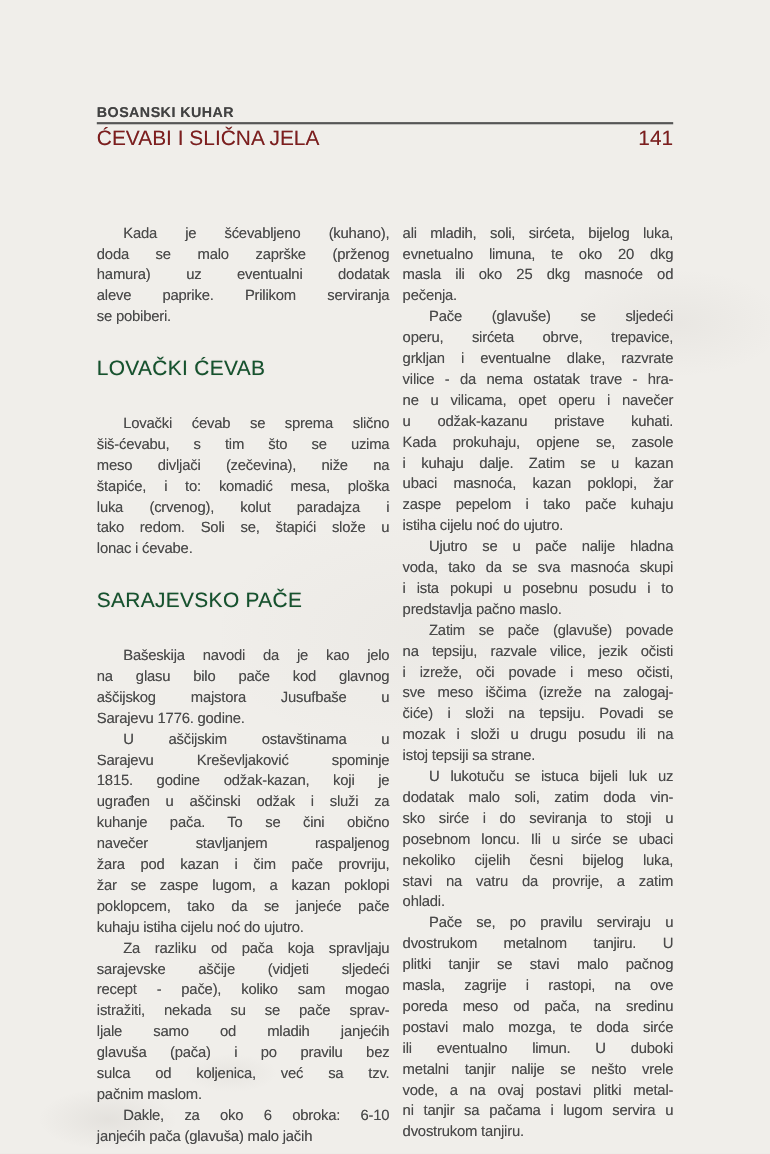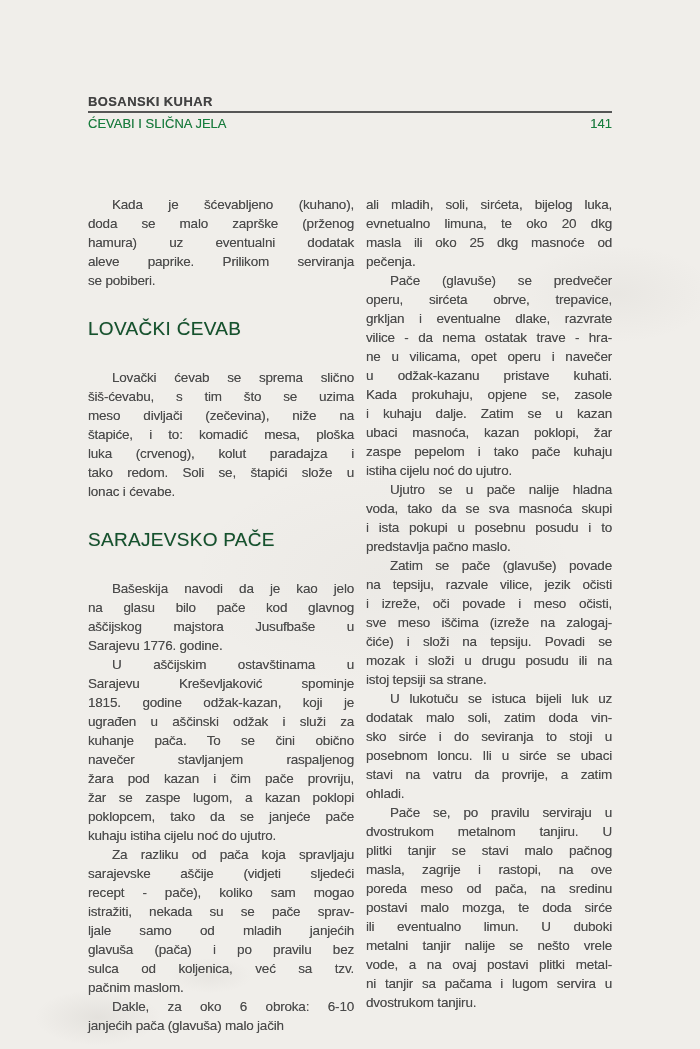--- a/index.html
+++ b/index.html
@@ -26,21 +26,21 @@
 
   .content { position:absolute; left:88px; top:94px; width:524px; }
 
   .book-title {
     font-size:13px; font-weight:bold; letter-spacing:.4px; color:#424242;
     padding-bottom:2px; border-bottom:2px solid #565656;
     text-shadow:0 0 .6px rgba(66,66,66,.6);
   }
   .subrow {
     display:flex; justify-content:space-between; align-items:center;
-    font-size:13px; padding-top:3px; color:#15803d;
+    font-size:19px; padding-top:3px; color:#7f1d1d;
     text-shadow:0 0 .6px rgba(74,74,74,.5);
   }
 
   .columns { display:flex; gap:12px; margin-top:20px; }
   .col { flex:none;margin-top:44px; }
   .col-left  { width:266px; }
   .col-right { width:246px; }
 
   .para {
     font-size:13.5px; line-height:19px; letter-spacing:-0.2px;
@@ -124,21 +124,21 @@
           </div>
         </div>
       <div class="col col-right">
           <div class="para">
             <div class="ln">ali mladih, soli, sirćeta, bijelog luka,</div>
             <div class="ln">evnetualno limuna, te oko 20 dkg</div>
             <div class="ln">masla ili oko 25 dkg masnoće od</div>
             <div class="ln last">pečenja.</div>
           </div>
           <div class="para">
-            <div class="ln ind">Pače (glavuše) se predvečer</div>
+            <div class="ln ind">Pače (glavuše) se sljedeći</div>
             <div class="ln">operu, sirćeta obrve, trepavice,</div>
             <div class="ln">grkljan i eventualne dlake, razvrate</div>
             <div class="ln">vilice - da nema ostatak trave - hra-</div>
             <div class="ln">ne u vilicama, opet operu i navečer</div>
             <div class="ln">u odžak-kazanu pristave kuhati.</div>
             <div class="ln">Kada prokuhaju, opjene se, zasole</div>
             <div class="ln">i kuhaju dalje. Zatim se u kazan</div>
             <div class="ln">ubaci masnoća, kazan poklopi, žar</div>
             <div class="ln">zaspe pepelom i tako pače kuhaju</div>
             <div class="ln last">istiha cijelu noć do ujutro.</div>
@@ -156,20 +156,21 @@
             <div class="ln">sve meso iščima (izreže na zalogaj-</div>
             <div class="ln">čiće) i složi na tepsiju. Povadi se</div>
             <div class="ln">mozak i složi u drugu posudu ili na</div>
             <div class="ln last">istoj tepsiji sa strane.</div>
           </div>
           <div class="para">
             <div class="ln ind">U lukotuču se istuca bijeli luk uz</div>
             <div class="ln">dodatak malo soli, zatim doda vin-</div>
             <div class="ln">sko sirće i do seviranja to stoji u</div>
             <div class="ln">posebnom loncu. Ili u sirće se ubaci</div>
+            <div class="ln">nekoliko cijelih česni bijelog luka,</div>
             <div class="ln">stavi na vatru da provrije, a zatim</div>
             <div class="ln last">ohladi.</div>
           </div>
           <div class="para">
             <div class="ln ind">Pače se, po pravilu serviraju u</div>
             <div class="ln">dvostrukom metalnom tanjiru. U</div>
             <div class="ln">plitki tanjir se stavi malo pačnog</div>
             <div class="ln">masla, zagrije i rastopi, na ove</div>
             <div class="ln">poreda meso od pača, na sredinu</div>
             <div class="ln">postavi malo mozga, te doda sirće</div>

